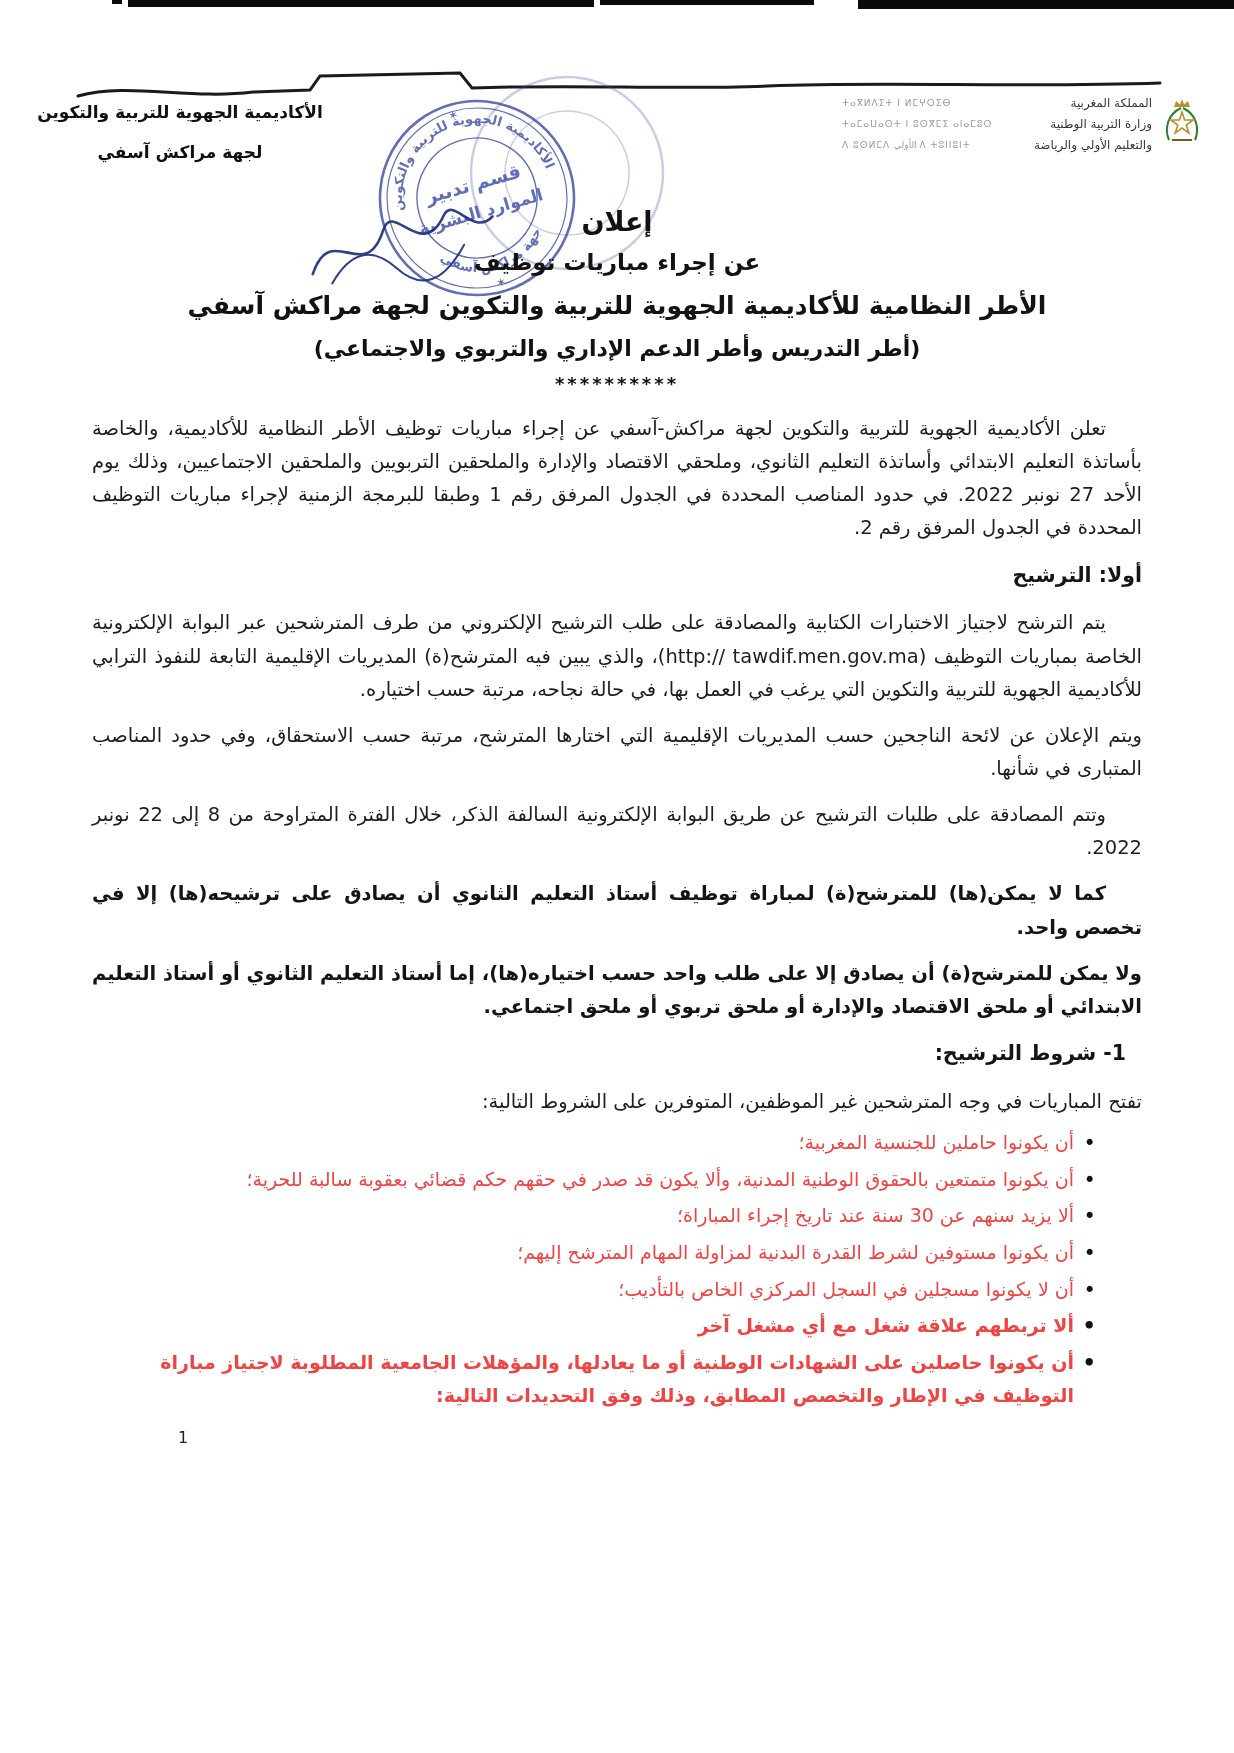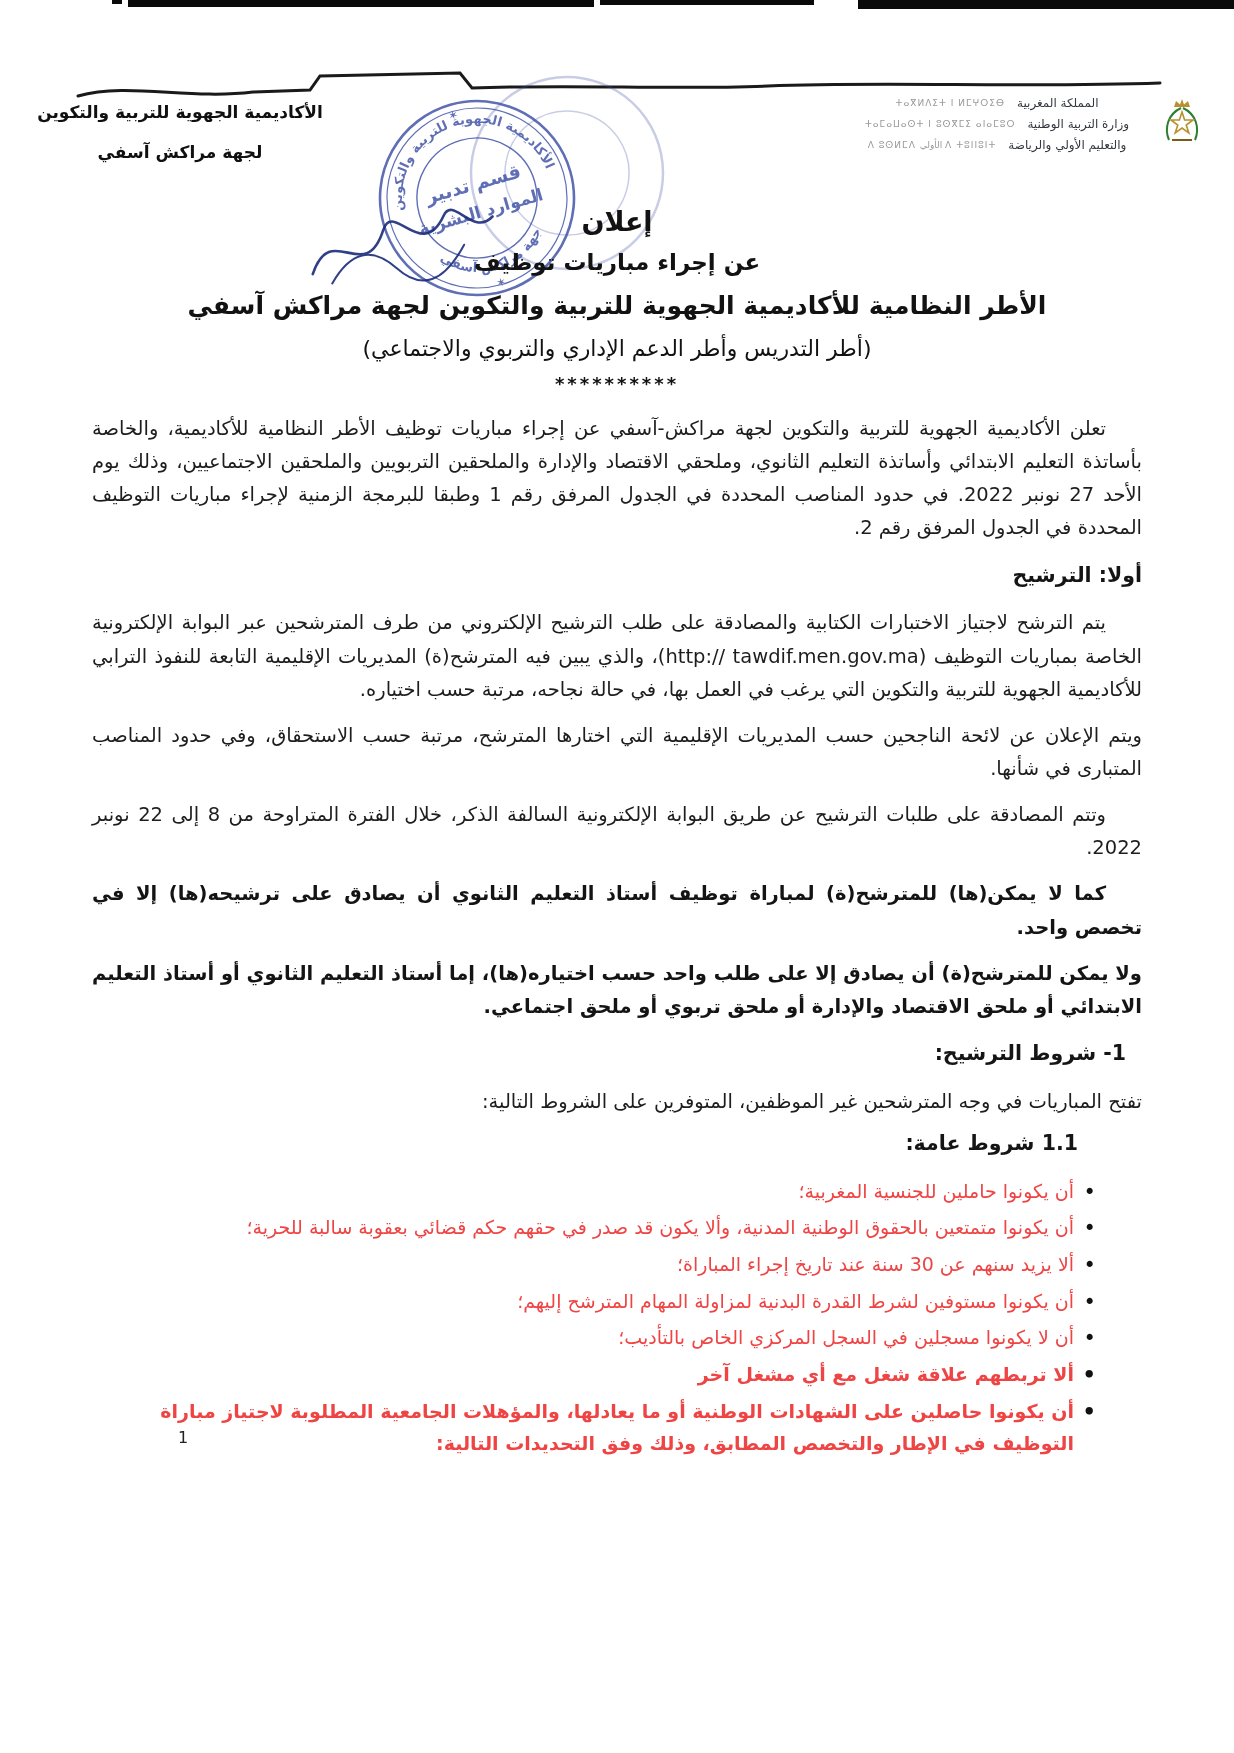--- a/index.html
+++ b/index.html
@@ -28,21 +28,21 @@
   .org-block{
     position:absolute;left:34px;top:102px;width:292px;
     text-align:center;font-weight:bold;font-size:17px;color:#101010;
     display:flex;flex-direction:column;gap:20px;
   }
   .ministry-block{
     position:absolute;left:842px;top:96px;width:360px;
     display:flex;align-items:flex-start;gap:10px;direction:ltr;
   }
   .ministry-rows{display:flex;flex-direction:column;gap:7px;flex:1;}
-  .ministry-row{display:flex;justify-content:center;align-items:center;gap:12px;}
+  .ministry-row{display:flex;justify-content:space-between;align-items:center;gap:12px;}
   .tifinagh{font-size:9px;color:#9a9a9a;letter-spacing:1px;white-space:nowrap;}
   .ministry-ar{font-size:12px;color:#33383f;white-space:nowrap;direction:rtl;}
   .emblem{flex:0 0 auto;margin-top:2px;}
 
   
   .wavy{position:absolute;left:58px;top:68px;width:1146px;height:42px;}
 
   
   .stamp-wrap{
     position:absolute;left:322px;top:68px;width:310px;height:260px;
@@ -55,21 +55,21 @@
   .signature{
     position:absolute;left:296px;top:168px;width:230px;height:130px;
     transform:rotate(-8deg);opacity:.9;pointer-events:none;
   }
 
   
   .title-block{position:absolute;left:0;right:0;top:206px;text-align:center;color:#121212;}
   .title-l1{font-size:27px;font-weight:bold;margin:0 0 12px;}
   .title-l2{font-size:23px;font-weight:bold;margin:0 0 16px;}
   .title-l3{font-size:25px;font-weight:bold;margin:0 0 16px;}
-  .title-l4{font-size:22px;font-weight:normal;margin:0 0 12px;}
+  .title-l4{font-size:22px;font-weight:bold;margin:0 0 12px;}
   .title-stars{font-size:18px;font-weight:bold;letter-spacing:3px;margin:0;}
 
   
   .doc-body{
     position:absolute;top:412px;right:92px;left:92px;
     font-size:19.5px;line-height:1.7;color:#1d1d1d;text-align:justify;
   }
   .doc-body p{margin:0 0 13px;}
   .indent{text-indent:36px;}
   .bold{font-weight:bold;color:#141414;}
@@ -189,21 +189,20 @@
     <p class="indent">وتتم المصادقة على طلبات الترشيح عن طريق البوابة الإلكترونية السالفة الذكر، خلال الفترة المتراوحة من 8 إلى 22 نونبر 2022.</p>
 
     <p class="bold indent">كما لا يمكن(ها) للمترشح(ة) لمباراة توظيف أستاذ التعليم الثانوي أن يصادق على ترشيحه(ها) إلا في تخصص واحد.</p>
 
     <p class="bold">ولا يمكن للمترشح(ة) أن يصادق إلا على طلب واحد حسب اختياره(ها)، إما أستاذ التعليم الثانوي أو أستاذ التعليم الابتدائي أو ملحق الاقتصاد والإدارة أو ملحق تربوي أو ملحق اجتماعي.</p>
 
     <h3 class="subheading mr1">1- شروط الترشيح:</h3>
 
     <p class="mr2" style="text-align:right;margin-bottom:8px;">تفتح المباريات في وجه المترشحين غير الموظفين، المتوفرين على الشروط التالية:</p>
 
-    <h3 class="subheading mr3">1.1 شروط عامة:</h3>
 
     <ul class="bullets">
       <li>أن يكونوا حاملين للجنسية المغربية؛</li>
       <li>أن يكونوا متمتعين بالحقوق الوطنية المدنية، وألا يكون قد صدر في حقهم حكم قضائي بعقوبة سالبة للحرية؛</li>
       <li>ألا يزيد سنهم عن 30 سنة عند تاريخ إجراء المباراة؛</li>
       <li>أن يكونوا مستوفين لشرط القدرة البدنية لمزاولة المهام المترشح إليهم؛</li>
       <li>أن لا يكونوا مسجلين في السجل المركزي الخاص بالتأديب؛</li>
       <li class="b-bold">ألا تربطهم علاقة شغل مع أي مشغل آخر</li>
       <li class="b-bold">أن يكونوا حاصلين على الشهادات الوطنية أو ما يعادلها، والمؤهلات الجامعية المطلوبة لاجتياز مباراة التوظيف في الإطار والتخصص المطابق، وذلك وفق التحديدات التالية:</li>
     </ul>

